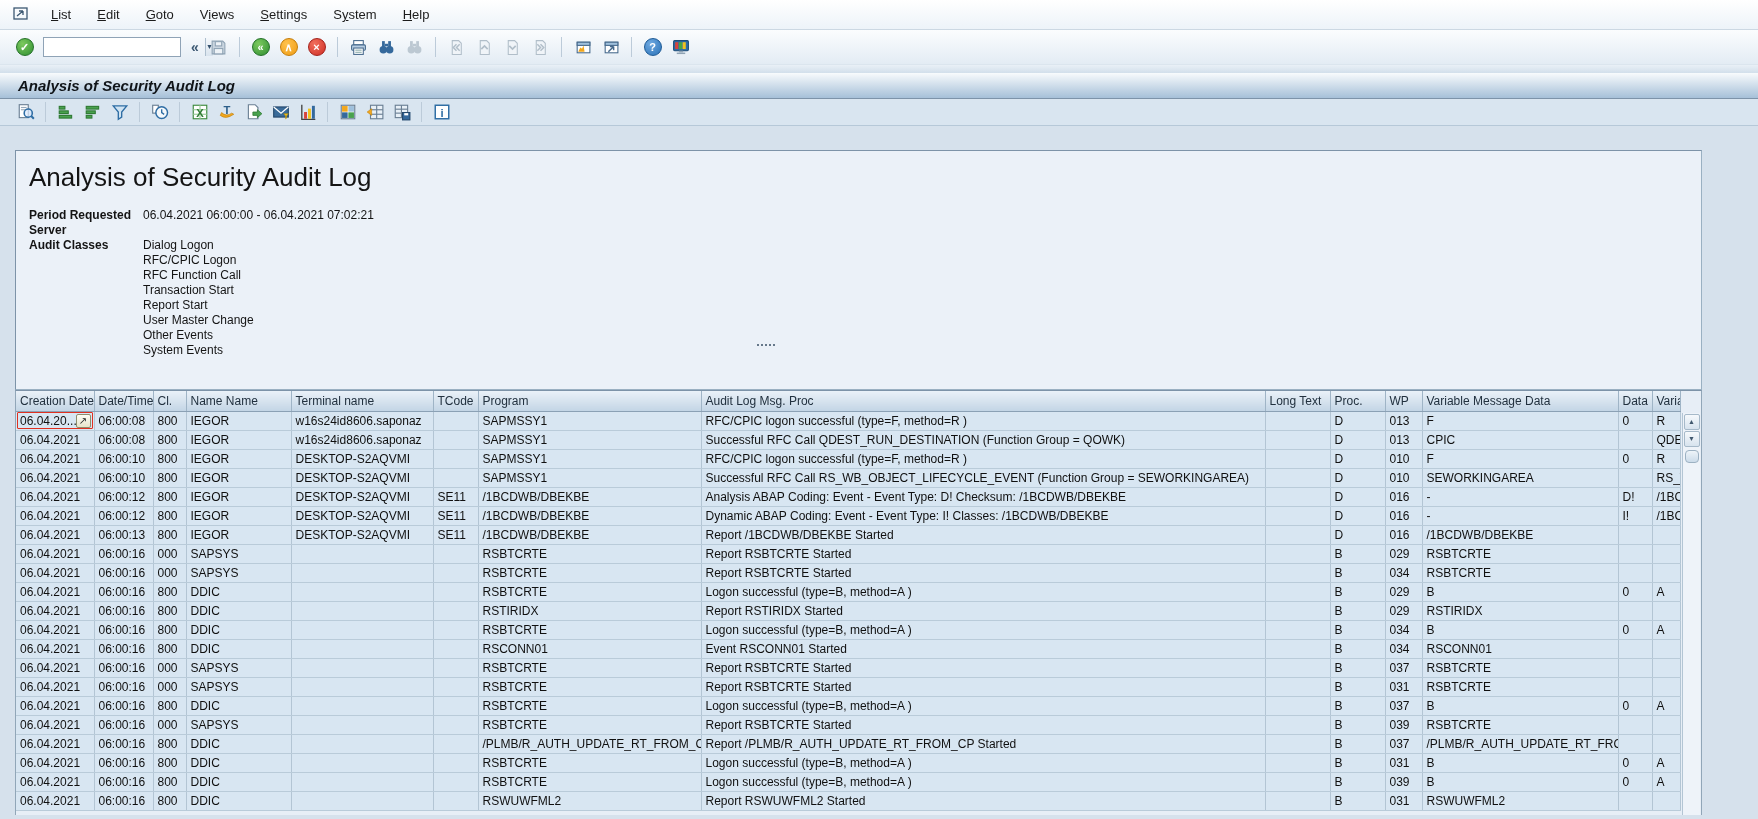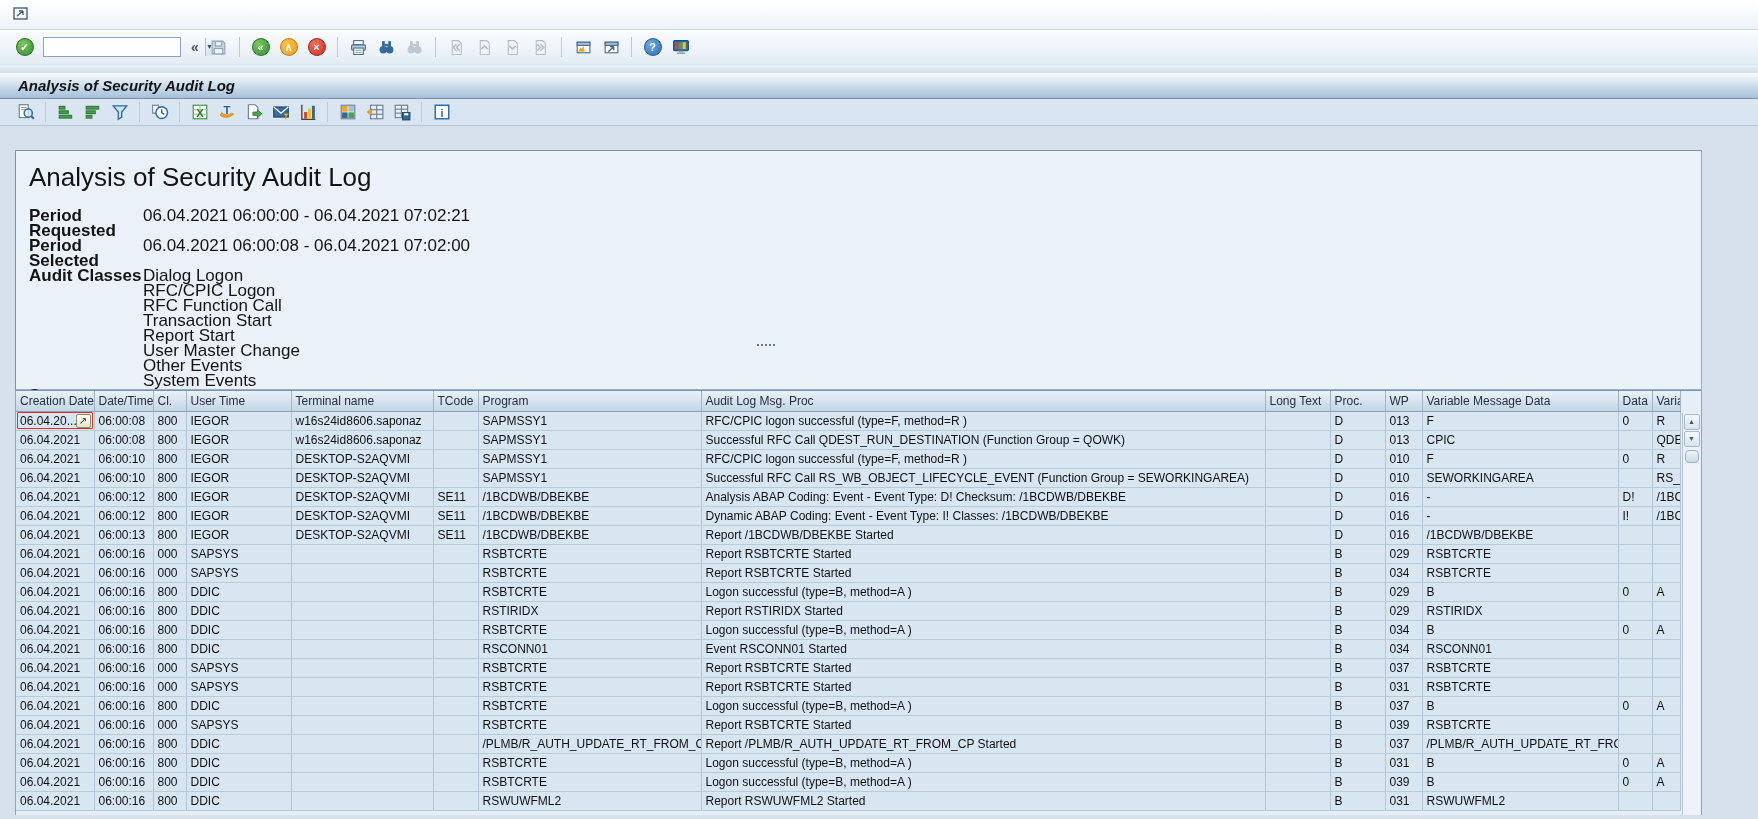--- a/index.html
+++ b/index.html
@@ -31,21 +31,21 @@
   .c-blue{background:radial-gradient(circle at 35% 30%,#6fa9e0,#2a72b8);border:1px solid #1d5a96}
   .combo{width:138px;height:20px;background:#fff;border:1px solid #8fa3b6;display:flex;align-items:center;margin:0 3px}
   .combo input{flex:1;border:none;outline:none;height:16px;font-size:12px;padding:0 3px;background:transparent;font-family:"Liberation Sans",sans-serif}
   .combo .drop{width:16px;height:18px;border-left:1px solid #aebfce;background:linear-gradient(#f4f8fb,#d9e4ee);font-size:7px;line-height:18px;text-align:center;color:#33506b}
   .flat-btn{min-width:16px;height:22px;display:flex;align-items:center;justify-content:center;color:#3c5872;font-size:14px;font-weight:bold;padding:0 2px}
   .ico{display:block}
 
   
   .header-panel{position:absolute;left:15px;top:24px;width:1687px;height:240px;background:#ebf1f8;border:1px solid #9ab0c2;border-top-color:#7d93a8;border-left-color:#7d93a8}
   .report-title{font-size:26px;font-weight:normal;color:#141414;margin:11px 0 0 13px;letter-spacing:0}
-  .report-fields{margin:15px 0 4px 13px;line-height:15px;font-size:17px}
+  .report-fields{margin:15px 0 4px 13px;line-height:15px;font-size:12px}
   .frow{display:flex}
   .flabel{width:114px;font-weight:bold;color:#141414;flex:0 0 114px}
   .fvalue{color:#141414;white-space:pre}
   .splitter-handle{position:absolute;left:757px;top:218px;width:20px;height:4px}
   .splitter-handle i{display:block;width:2px;height:2px;background:#66788a;box-shadow:4px 0 #66788a,8px 0 #66788a,12px 0 #66788a,16px 0 #66788a}
 
   
   .table-panel{position:absolute;left:15px;top:264px;width:1687px;height:425px;background:#e7eef6;border:1px solid #91a6b8;border-top-color:#7d93a8;border-bottom:none;overflow:hidden}
   table.log{border-collapse:collapse;table-layout:fixed;width:1664px;font-size:12px}
   table.log th{height:20px;background:linear-gradient(#eaf1f8,#c3d5e5);border-right:1px solid #9fb4c6;border-bottom:1px solid #8ba1b5;font-weight:normal;text-align:left;padding:0 4px;color:#22313f;white-space:nowrap;overflow:hidden}
@@ -63,20 +63,29 @@
 
 <div id="screen">
 
   <div class="menubar">
     <span class="sysmenu">
       <svg class="ico" width="17" height="15" viewBox="0 0 17 15">
         <rect x="1" y="1" width="13" height="11" fill="none" stroke="#3c5872" stroke-width="1.3"></rect>
         <path d="M4 9 L10 4 M10 4 h-4 M10 4 v4" stroke="#3c5872" stroke-width="1.3" fill="none"></path>
       </svg>
     </span>
+    <span style="display:flex">
+        <span class="menu-item"><u>L</u>ist</span>
+        <span class="menu-item"><u>E</u>dit</span>
+        <span class="menu-item"><u>G</u>oto</span>
+        <span class="menu-item">V<u>i</u>ews</span>
+        <span class="menu-item"><u>S</u>ettings</span>
+        <span class="menu-item">S<u>y</u>stem</span>
+        <span class="menu-item"><u>H</u>elp</span>
+      </span>
   </div>
 
   <div class="stdbar">
     <span class="tb-btn">
         <span class="circle c-green">✓</span>
       </span>
     <span class="combo">
       <input value="" style="">
       <span class="drop">▼</span>
     </span>
@@ -303,30 +312,26 @@
   <div class="content">
 
     <div class="header-panel">
       <div class="report-title">Analysis of Security Audit Log</div>
       <div class="report-fields">
         <div class="frow">
           <span class="flabel">Period Requested</span>
           <span class="fvalue">06.04.2021 06:00:00 - 06.04.2021 07:02:21</span>
         </div>
         <div class="frow">
-          <span class="flabel">Period Selected</span>
-          <span class="fvalue">06.04.2021 06:00:08 - 06.04.2021 07:02:00</span>
+          <span class="flabel">Server</span>
+          <span class="fvalue"></span>
         </div>
         <div class="frow">
           <span class="flabel">Audit Classes</span>
           <span class="fvalue"><div>Dialog Logon</div><div>RFC/CPIC Logon</div><div>RFC Function Call</div><div>Transaction Start</div><div>Report Start</div><div>User Master Change</div><div>Other Events</div><div>System Events</div></span>
-        </div>
-        <div class="frow">
-          <span class="flabel">Server</span>
-          <span class="fvalue"></span>
         </div>
       </div>
     </div>
 
     <div class="splitter-handle">
         <i></i>
       </div>
 
     <div class="table-panel">
       <table class="log">
@@ -344,21 +349,21 @@
             <col style="width: 37px;">
             <col style="width: 196px;">
             <col style="width: 34px;">
             <col style="width: 28px;">
           </colgroup>
         <thead>
             <tr>
               <th>Creation Date</th>
               <th>Date/Time</th>
               <th>Cl.</th>
-              <th>User Time</th>
+              <th>Name Name</th>
               <th>Terminal name</th>
               <th>TCode</th>
               <th>Program</th>
               <th>Audit Log Msg. Proc</th>
               <th>Long Text</th>
               <th>Proc.</th>
               <th>WP</th>
               <th>Variable Message Data</th>
               <th>Data</th>
               <th>Variab</th>

